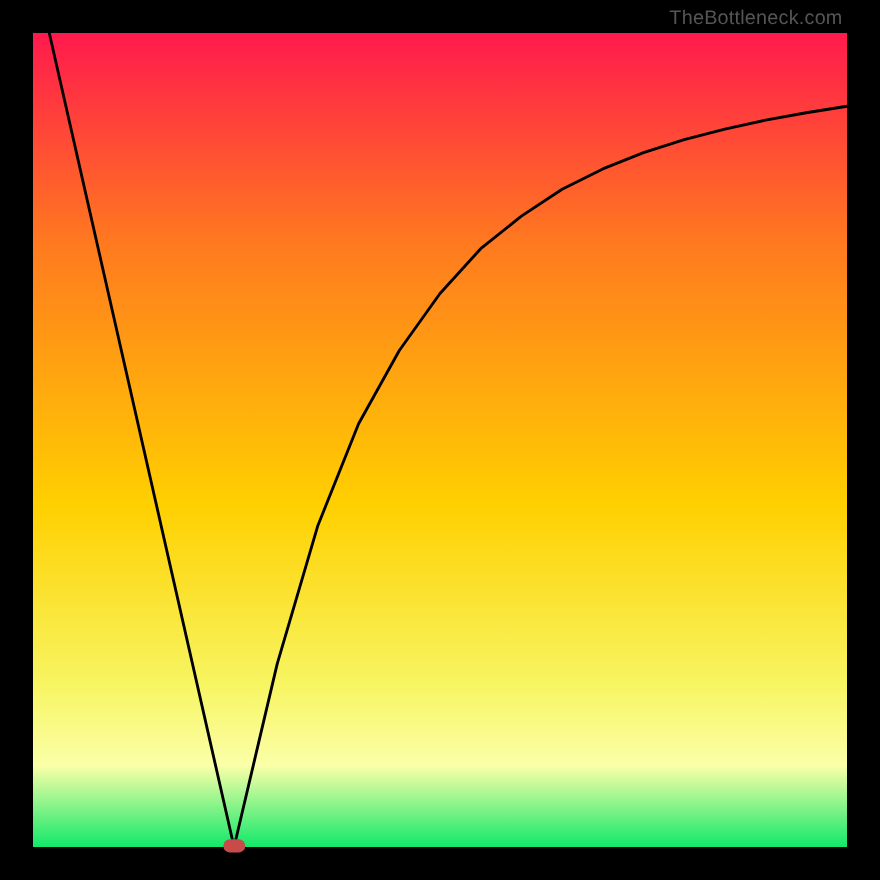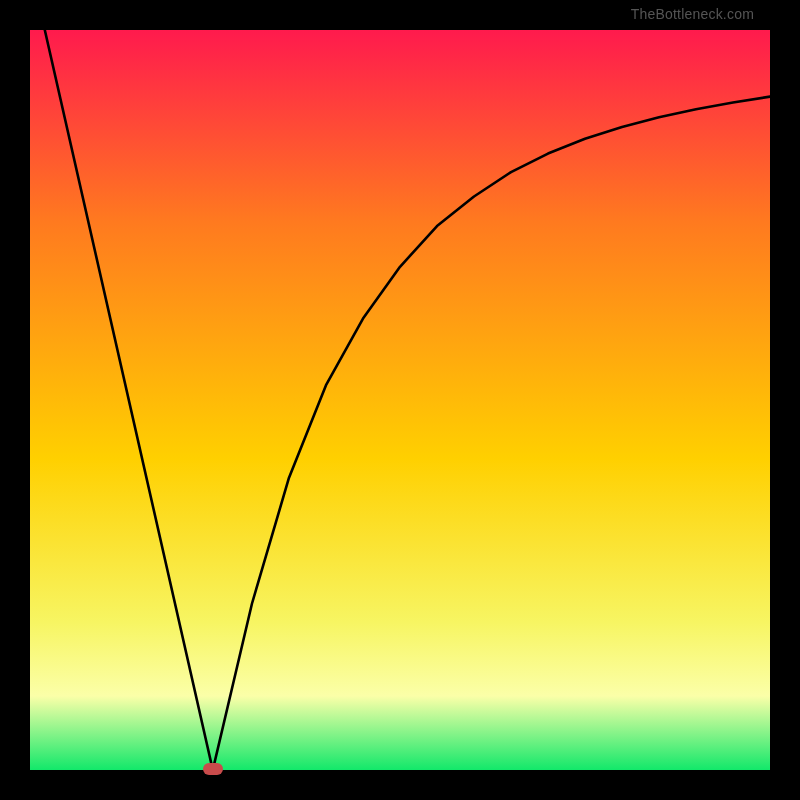--- a/index.html
+++ b/index.html
@@ -27,23 +27,23 @@
   .gradient-bg {
     position: absolute;
     left: 0;
     top: 0;
     width: 100%;
     height: 100%;
   }
   .watermark {
     position: absolute;
     top: 6px;
-    right: 46px;
+    right: 34px;
     color: #555;
-    font-size: 14px;
+    font-size: 18px;
     font-weight: 500;
     letter-spacing: 0.2px;
   }
   svg.curve {
     position: absolute;
     left: 0;
     top: 0;
     width: 100%;
     height: 100%;
     overflow: visible;

